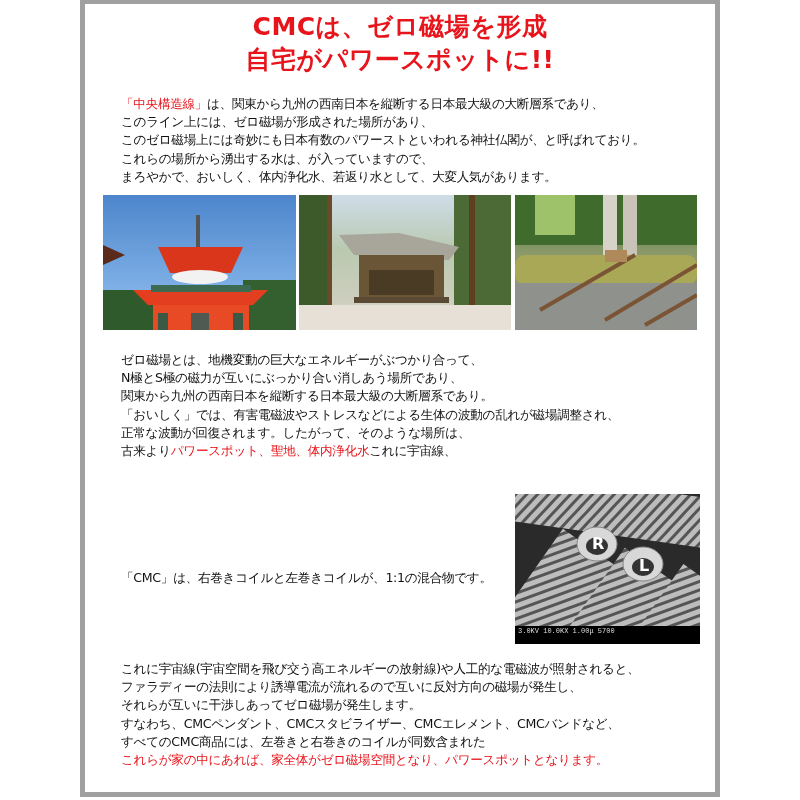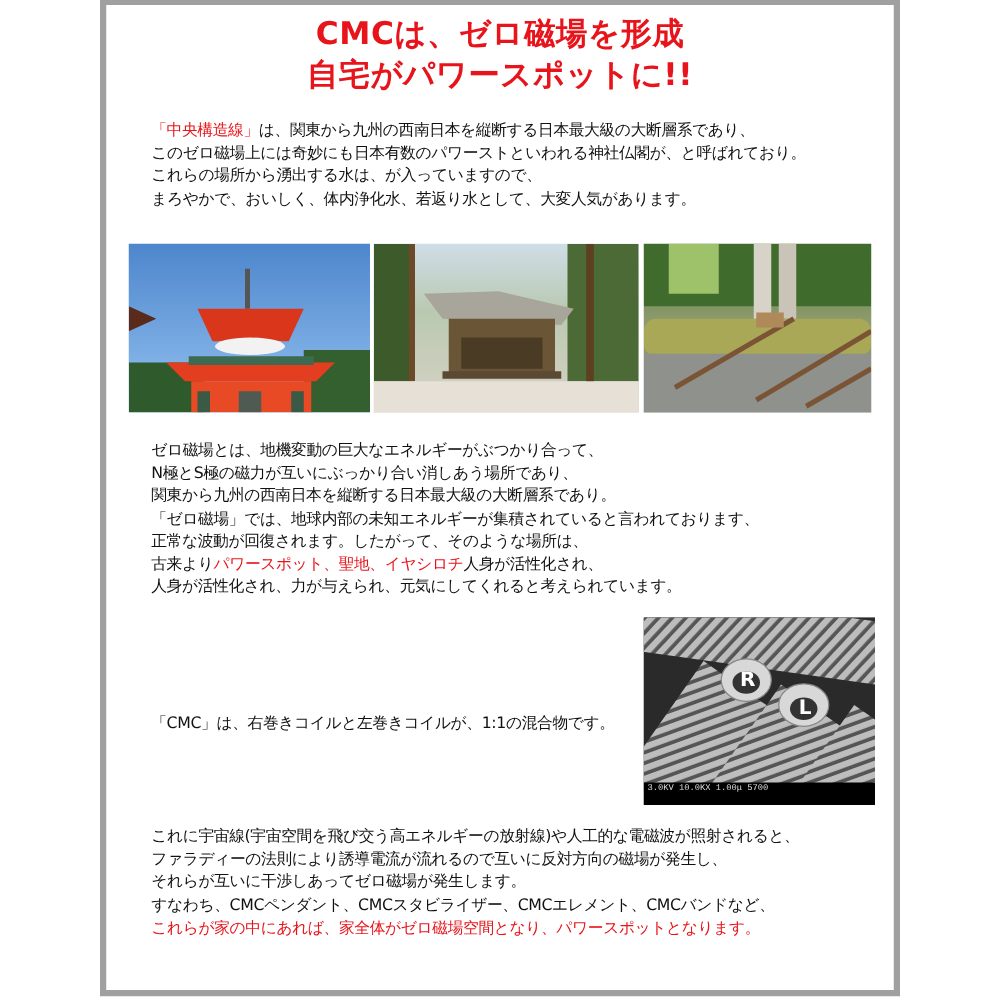--- a/index.html
+++ b/index.html
@@ -31,20 +31,21 @@
 
 <div class="frame">
 
   <div class="title">
     <div>CMCは、ゼロ磁場を形成</div>
     <div>自宅がパワースポットに!!</div>
   </div>
 
   <div class="para p1">
     <div><span class="red">「中央構造線」</span><span>は、関東から九州の西南日本を縦断する日本最大級の大断層系であり、</span></div>
+    <div>このライン上には、ゼロ磁場が形成された場所があり、</div>
     <div>このゼロ磁場上には奇妙にも日本有数のパワーストといわれる神社仏閣が、と呼ばれており。</div>
     <div>これらの場所から湧出する水は、が入っていますので、</div>
     <div>まろやかで、おいしく、体内浄化水、若返り水として、大変人気があります。</div>
   </div>
 
   <div class="photos">
     <div class="photo ph1" title="朱塗りの多宝塔">
       <svg width="193" height="135" viewBox="0 0 193 135">
         <rect x="0" y="95" width="60" height="40" fill="#2f5a2c"></rect>
         <rect x="140" y="85" width="53" height="50" fill="#345f2e"></rect>
@@ -86,24 +87,23 @@
         <line x1="130" y1="130" x2="182" y2="100" stroke="#7a5434" stroke-width="4"></line>
         <rect x="90" y="55" width="22" height="12" fill="#b0895a"></rect>
       </svg>
     </div>
   </div>
 
   <div class="para p2">
     <div>ゼロ磁場とは、地機変動の巨大なエネルギーがぶつかり合って、</div>
     <div>N極とS極の磁力が互いにぶっかり合い消しあう場所であり、</div>
     <div>関東から九州の西南日本を縦断する日本最大級の大断層系であり。</div>
-    <div>「ゼロ磁場」では、地球内部の未知エネルギーが集積されていると言われております、</div>
+    <div>「おいしく」では、有害電磁波やストレスなどによる生体の波動の乱れが磁場調整され、</div>
     <div>正常な波動が回復されます。したがって、そのような場所は、</div>
-    <div><span>古来より</span><span class="red">パワースポット、聖地、イヤシロチ</span><span>人身が活性化され、</span></div>
-    <div>人身が活性化され、力が与えられ、元気にしてくれると考えられています。</div>
+    <div><span>古来より</span><span class="red">パワースポット、聖地、体内浄化水</span><span>これに宇宙線、</span></div>
   </div>
 
   <div class="para p3">「CMC」は、右巻きコイルと左巻きコイルが、1:1の混合物です。</div>
 
   <div class="sem">
     <svg width="185" height="140" viewBox="0 0 185 140">
       <defs>
         <pattern id="rings" width="8" height="8" patternUnits="userSpaceOnUse" patternTransform="rotate(35)">
           <rect width="8" height="8" fill="#555"></rect>
           <rect width="5" height="8" fill="#bdbdbd"></rect>
@@ -122,16 +122,17 @@
     <span class="coil-label" style="left:77px;top:40px;">R</span>
     <span class="coil-label" style="left:124px;top:62px;">L</span>
     <div class="sem-bar">3.0KV 10.0KX 1.00μ 5700</div>
   </div>
 
   <div class="para p4">
     <div>これに宇宙線(宇宙空間を飛び交う高エネルギーの放射線)や人工的な電磁波が照射されると、</div>
     <div>ファラディーの法則により誘導電流が流れるので互いに反対方向の磁場が発生し、</div>
     <div>それらが互いに干渉しあってゼロ磁場が発生します。</div>
     <div>すなわち、CMCペンダント、CMCスタビライザー、CMCエレメント、CMCバンドなど、</div>
+    <div>すべてのCMC商品には、左巻きと右巻きのコイルが同数含まれた</div>
     <div class="red">これらが家の中にあれば、家全体がゼロ磁場空間となり、パワースポットとなります。</div>
   </div>
 
 </div>
 
 </body></html>

